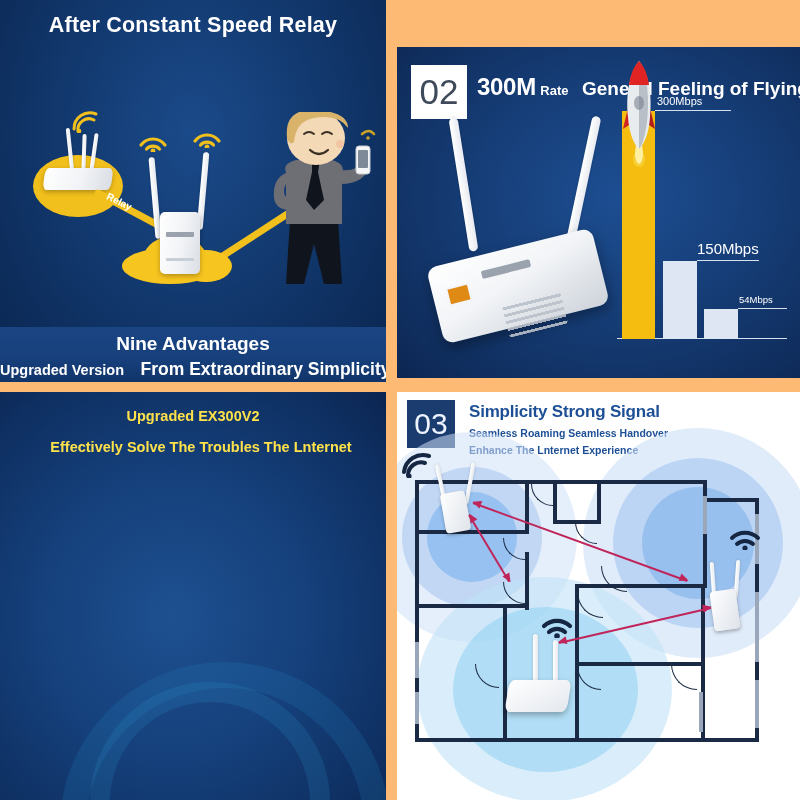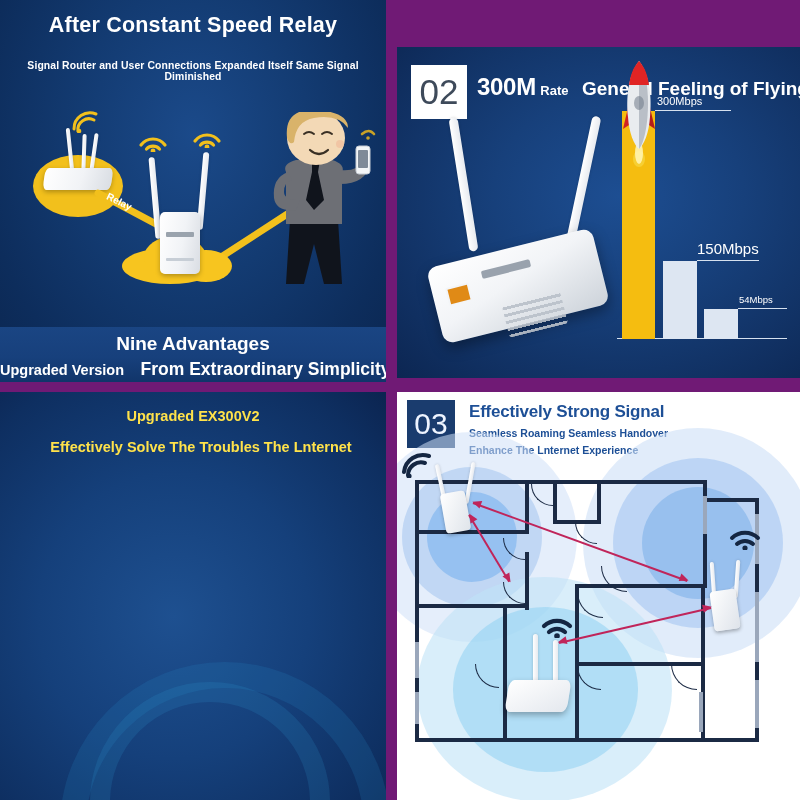--- a/index.html
+++ b/index.html
@@ -2,21 +2,21 @@
 <html><head>
 <meta charset="utf-8">
 <style>
   * { box-sizing: border-box; margin: 0; padding: 0; }
   html, body {
     width: 800px; height: 800px;
     background: #ffffff;
     font-family: "Liberation Sans", sans-serif;
     overflow: hidden;
   }
-  #root { position: relative; width: 800px; height: 800px; background: #701a75; }
+  #root { position: relative; width: 800px; height: 800px; background: #fdba74; }
 
   
   .panel { position: absolute; overflow: hidden; }
 
   
   #p1 { left: 0; top: 0; width: 386px; height: 382px;
         background: radial-gradient(ellipse at 50% 35%, #1b4a8a 0%, #133b72 42%, #0d2d5c 78%, #0b2650 100%); }
   #p1 .t1 {
     position: absolute; left: 0; right: 0; top: 13px; text-align: center;
     color: #ffffff; font-size: 21.5px; font-weight: bold; letter-spacing: .2px;
@@ -102,21 +102,20 @@
   .halo { position:absolute; border-radius:50%; }
 </style>
 </head>
 <body>
 
 <div id="root">
 
   <div class="panel" id="p1">
 
     <div class="t1">After Constant Speed Relay</div>
-    <div class="t2">Signal Router and User Connections Expanded Itself Same Signal Diminished</div>
 
     <div class="glow" style="left:33px; top:155px; width:90px; height:62px; background:#f2c01c;"></div>
     <div class="antenna" style="left:68px; top:128px; width:4px; height:44px; transform:rotate(-6deg);"></div>
     <div class="antenna" style="left:82px; top:134px; width:4px; height:38px; transform:rotate(2deg);"></div>
     <div class="antenna" style="left:92px; top:133px; width:4px; height:39px; transform:rotate(8deg);"></div>
     <div class="dev-body" style="left:44px; top:168px; width:68px; height:22px; border-radius:4px/8px; transform:skewX(-8deg);"></div>
     <svg class="wifi-arc" style="left:70px; top:109px;" width="30" height="24" viewBox="0 0 30 24">
       <g fill="none" stroke="#f2c01c" stroke-width="3" stroke-linecap="round">
         <path d="M4 20 A 16 16 0 0 1 26 5"></path>
         <path d="M8 22 A 11 11 0 0 1 24 11"></path>
@@ -254,21 +253,21 @@
     <div class="halo" style="left:120px; top:430px; width:330px; height:330px; border:26px solid rgba(40,140,200,.18);
                 transform:translate(-60px,-160px);"></div>
     <div class="halo" style="left:150px; top:450px; width:240px; height:240px; border:20px solid rgba(50,160,220,.16);
                 transform:translate(-60px,-160px);"></div>
 
   </div>
 
   <div class="panel" id="p4">
 
     <div class="numbadge">03</div>
-    <div class="h-title">Effectively Strong Signal</div>
+    <div class="h-title">Simplicity Strong Signal</div>
     <div class="h-s1">Seamless Roaming  Seamless Handover</div>
     <div class="h-s2">Enhance The Lnternet Experience</div>
 
     <div class="halo" style="left:-30px; top:40px; width:210px; height:210px; background:#cfe0f7; opacity:.55;"></div>
     <div class="halo" style="left:5px; top:75px; width:140px; height:140px; background:#a8c8f0; opacity:.6;"></div>
     <div class="halo" style="left:30px; top:100px; width:90px; height:90px; background:#79b3ee; opacity:.6;"></div>
 
     <div class="halo" style="left:186px; top:36px; width:230px; height:230px; background:#cddff6; opacity:.6;"></div>
     <div class="halo" style="left:216px; top:66px; width:170px; height:170px; background:#a5c6f1; opacity:.6;"></div>
     <div class="halo" style="left:245px; top:95px; width:112px; height:112px; background:#7fb3ea; opacity:.6;"></div>

